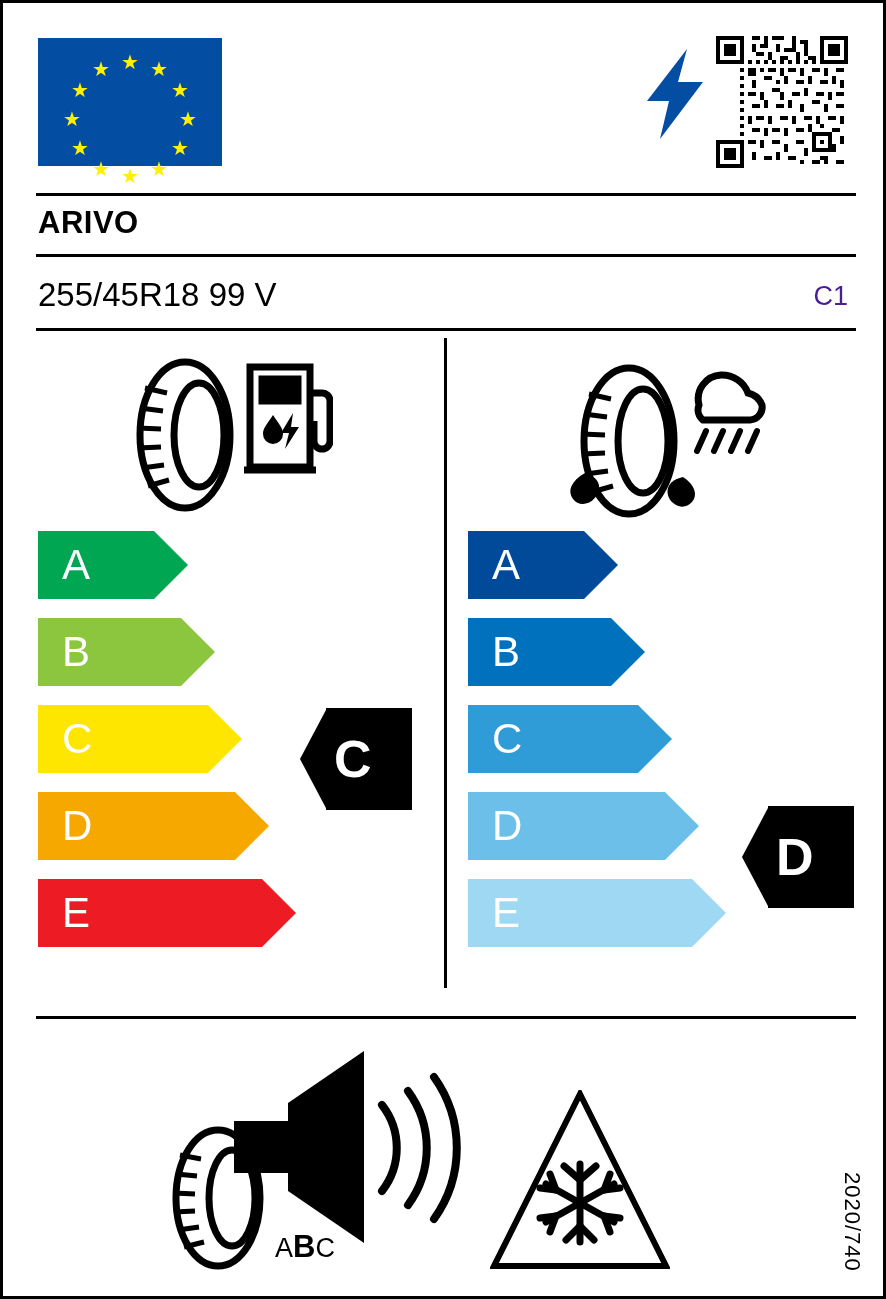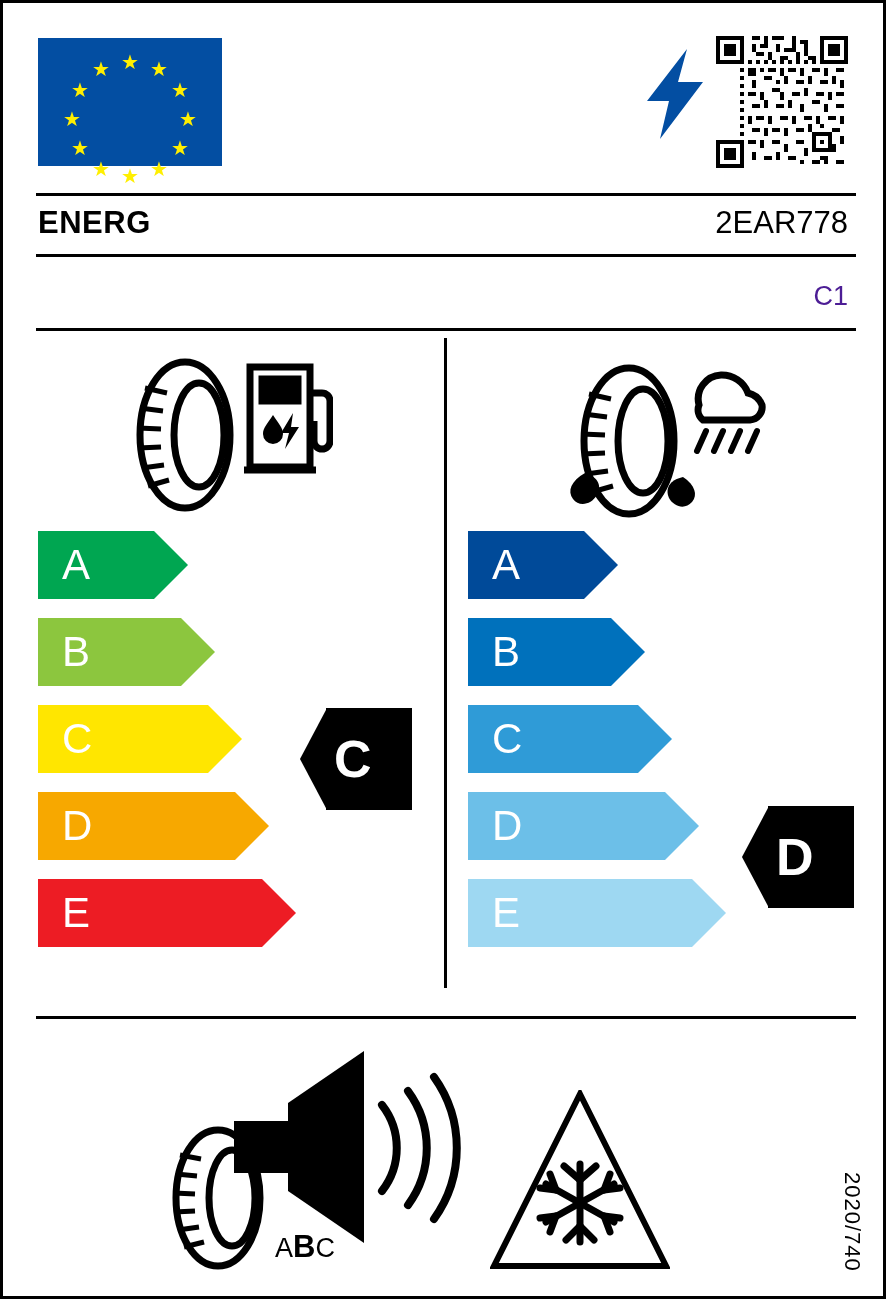--- a/index.html
+++ b/index.html
@@ -338,23 +338,23 @@
         <rect x="26" y="22" width="1" height="1"></rect>
           <rect x="29" y="23" width="2" height="1"></rect>
           <rect x="31" y="25" width="1" height="2"></rect>
         <rect x="29" y="27" width="1" height="2"></rect>
           <rect x="26" y="30" width="1" height="1"></rect>
       </g>
     </svg>
   </div>
 
   <div id="rule-1"></div>
-  <div id="brand">ENERG</div>
-  <div id="code">2EAR778</div>
+  <div id="brand">ARIVO</div>
   <div id="rule-2"></div>
+  <div id="tyre-size">255/45R18 99 V</div>
   <div id="tyre-class">C1</div>
   <div id="rule-3"></div>
   <div id="divider-v"></div>
 
   <svg id="fuel-pic" viewBox="0 0 210 165">
     <g fill="none" stroke="#000" stroke-width="7">
       <ellipse cx="62" cy="82" rx="45" ry="73"></ellipse>
       <ellipse cx="76" cy="82" rx="25" ry="52"></ellipse>
     </g>
     <g stroke="#000" stroke-width="5">

